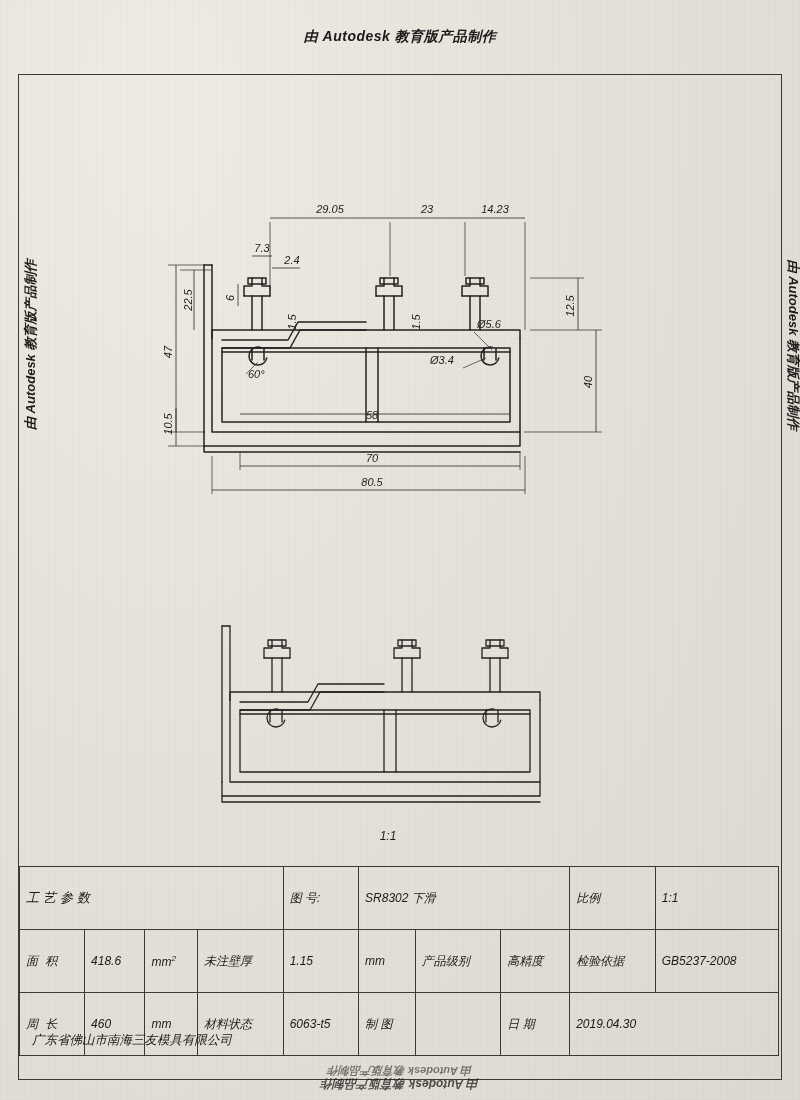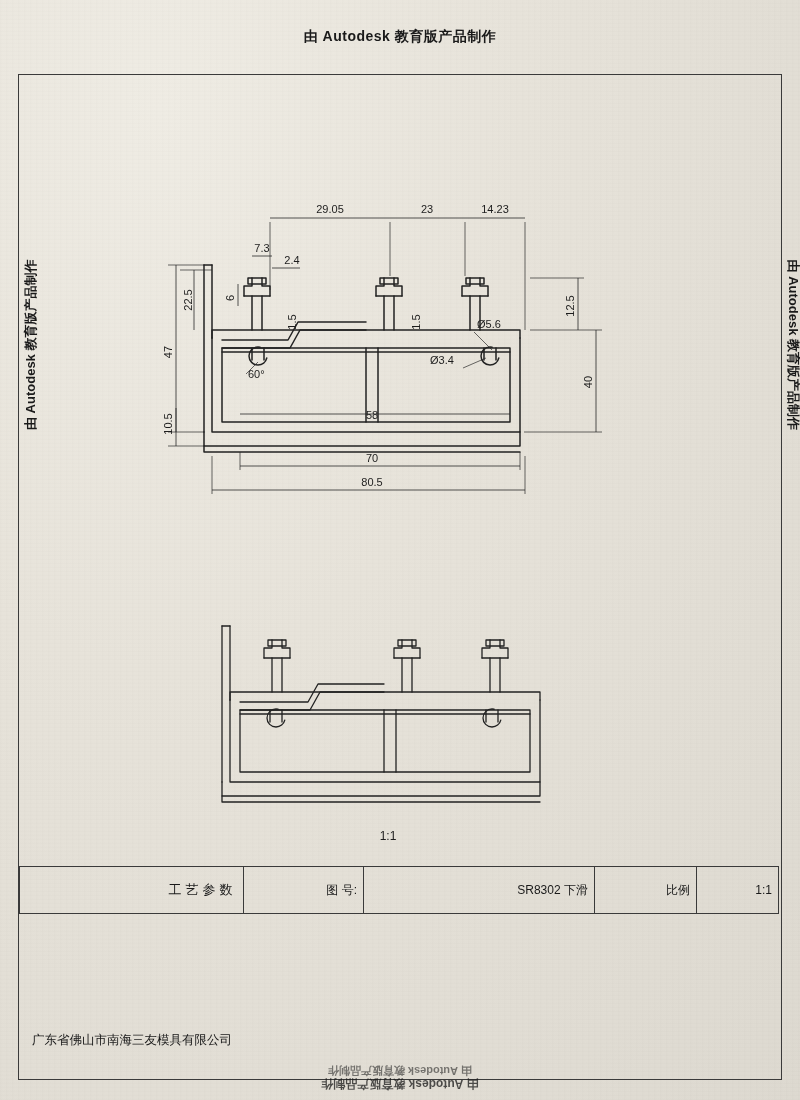--- a/index.html
+++ b/index.html
@@ -9,20 +9,21 @@
     font-family:"Liberation Sans", sans-serif;
     position:relative;
     overflow:hidden;
     color:#1a1a1a;
   }
   
   #sheet{
     position:absolute;left:0;top:0;width:800px;height:1100px;
     background:
       radial-gradient(ellipse at 20% 10%, #efece4 0%, #e7e3da 40%, #ddd9d0 100%);
+    font-style: italic;
   }
   .noise{
     position:absolute;inset:0;
     background-image:
       repeating-linear-gradient(0deg, rgba(0,0,0,0.012) 0px, rgba(0,0,0,0) 2px, rgba(0,0,0,0) 4px),
       repeating-linear-gradient(90deg, rgba(0,0,0,0.012) 0px, rgba(0,0,0,0) 3px, rgba(0,0,0,0) 6px);
     pointer-events:none;
   }
   .top-note{
     position:absolute;left:0;top:28px;width:800px;text-align:center;
@@ -59,21 +60,21 @@
   .prof{stroke:#222;stroke-width:1.5;fill:none;stroke-linejoin:round;stroke-linecap:round;}
   .prof2{stroke:#222;stroke-width:1.3;fill:none;stroke-linejoin:round;stroke-linecap:round;}
   .scalelbl{font-size:12px;}
   
   .ttable{
     position:absolute;left:19px;top:866px;width:760px;
     border-collapse:collapse;font-size:12px;
   }
   .ttable td{
     border:1px solid #3a3a3a;
-    height:30px;padding:8px 6px;text-align:right;white-space:nowrap;
+    height:30px;padding:16px 6px;text-align:left;white-space:nowrap;
   }
   .ttable td.lbl{letter-spacing:2px;}
   .ttable td.big{font-size:13px;letter-spacing:4px;}
   .footer{
     position:absolute;left:32px;top:1017px;font-size:12.5px;line-height:19px;margin-top:14px;
   }
   .sup{font-size:8px;vertical-align:super;}
 </style>
 </head>
 <body>
@@ -239,19 +240,42 @@
 
   <table class="ttable">
     <tbody>
         <tr>
       <td class="big" colspan="4">工艺参数</td>
       <td>图 号:</td>
       <td colspan="3">SR8302    下滑</td>
       <td>比例</td>
       <td>1:1</td>
     </tr>
+    <tr>
+      <td class="lbl">面 积</td>
+      <td>418.6</td>
+      <td><span>mm</span><span class="sup">2</span></td>
+      <td>未注壁厚</td>
+      <td>1.15</td>
+      <td>mm</td>
+      <td>产品级别</td>
+      <td>高精度</td>
+      <td>检验依据</td>
+      <td>GB5237-2008</td>
+    </tr>
+    <tr>
+      <td class="lbl">周 长</td>
+      <td>460</td>
+      <td>mm</td>
+      <td>材料状态</td>
+      <td>6063-t5</td>
+      <td>制 图</td>
+      <td></td>
+      <td>日 期</td>
+      <td colspan="2">2019.04.30</td>
+    </tr>
   </tbody>
     </table>
 
   <div class="footer">
     <div>广东省佛山市南海三友模具有限公司</div>
   </div>
 </div>
 
 </body></html>

